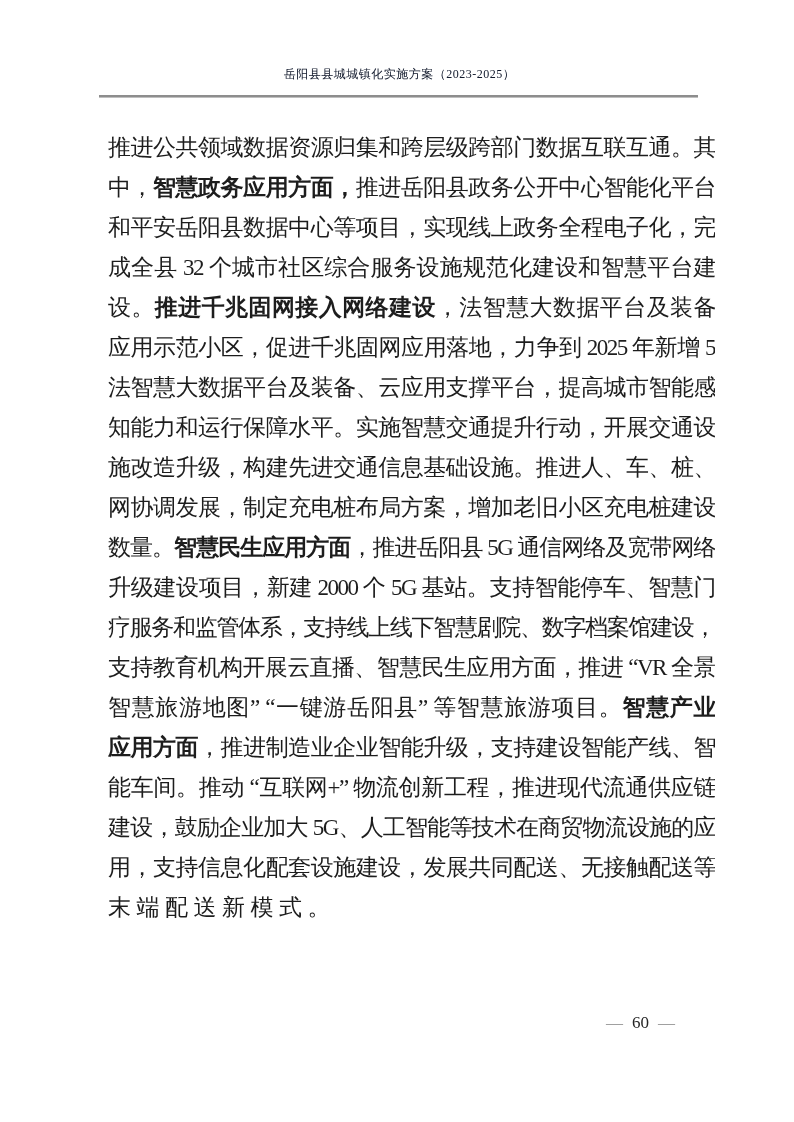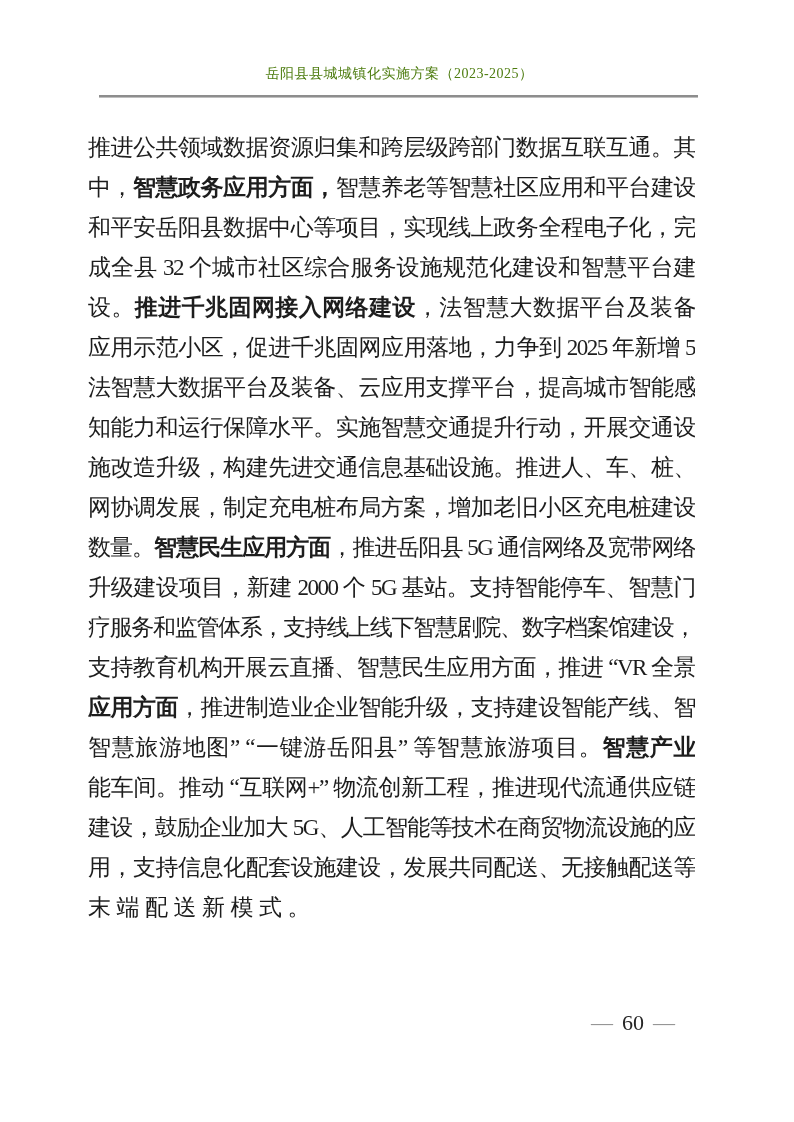--- a/index.html
+++ b/index.html
@@ -16,38 +16,38 @@
     font-family: "Liberation Serif", "DejaVu Serif", serif;
     color: #1d1d1d;
     overflow: hidden;
   }
   .header-title {
     position: absolute;
     top: 64px;
     left: 96px;
     width: 607px;
     text-align: center;
-    font-size: 14px;
+    font-size: 12px;
     line-height: 20px;
-    color: #4d7c0f;
+    color: #0f172a;
     letter-spacing: 0.5px;
   }
   .header-rule {
     position: absolute;
     top: 95px;
     left: 99px;
     width: 599px;
     height: 2px;
     background: #8d8d8d;
     border-bottom: 1px solid #bfbfbf;
   }
   .body-paragraph {
     position: absolute;
     top: 128px;
-    left: 88px;
+    left: 108px;
     width: 607px;
   }
   .line {
     height: 40px;
     line-height: 40px;
     font-size: 23px;
     letter-spacing: -1.5px;
     text-align: justify;
     text-align-last: justify;
     text-justify: inter-character;
@@ -61,21 +61,21 @@
     letter-spacing: 5.5px;
   }
   .seg-bold {
     font-weight: bold;
     margin-top: 24px;
   }
   .footer {
     position: absolute;
     top: 1011px;
     right: 119px;
-    font-size: 22px;
+    font-size: 17px;
     line-height: 24px;
     white-space: nowrap;
   }
   .footer .dash {
     color: #909090;
     letter-spacing: 0;
   }
   .footer .pagenum {
     color: #262626;
     margin: 0 9px;
@@ -85,35 +85,35 @@
 <body>
 
 <div class="page">
 
   <div class="header-title">岳阳县县城城镇化实施方案（2023-2025）</div>
 
   <div class="header-rule"></div>
 
   <div class="body-paragraph">
       <div class="line"><span class="seg-normal">推进公共领域数据资源归集和跨层级跨部门数据互联互通。其</span></div>
-      <div class="line"><span class="seg-normal">中，</span><span class="seg-bold">智慧政务应用方面，</span><span class="seg-normal">智慧养老等智慧社区应用和平台建设</span></div>
+      <div class="line"><span class="seg-normal">中，</span><span class="seg-bold">智慧政务应用方面，</span><span class="seg-normal">推进岳阳县政务公开中心智能化平台</span></div>
       <div class="line"><span class="seg-normal">和平安岳阳县数据中心等项目，实现线上政务全程电子化，完</span></div>
       <div class="line"><span class="seg-normal">成全县 32 个城市社区综合服务设施规范化建设和智慧平台建</span></div>
       <div class="line"><span class="seg-normal">设。</span><span class="seg-bold">推进千兆固网接入网络建设</span><span class="seg-normal">，法智慧大数据平台及装备</span></div>
       <div class="line"><span class="seg-normal">应用示范小区，促进千兆固网应用落地，力争到 2025 年新增 5</span></div>
       <div class="line"><span class="seg-normal">法智慧大数据平台及装备、云应用支撑平台，提高城市智能感</span></div>
       <div class="line"><span class="seg-normal">知能力和运行保障水平。实施智慧交通提升行动，开展交通设</span></div>
       <div class="line"><span class="seg-normal">施改造升级，构建先进交通信息基础设施。推进人、车、桩、</span></div>
       <div class="line"><span class="seg-normal">网协调发展，制定充电桩布局方案，增加老旧小区充电桩建设</span></div>
       <div class="line"><span class="seg-normal">数量。</span><span class="seg-bold">智慧民生应用方面</span><span class="seg-normal">，推进岳阳县 5G 通信网络及宽带网络</span></div>
       <div class="line"><span class="seg-normal">升级建设项目，新建 2000 个 5G 基站。支持智能停车、智慧门</span></div>
       <div class="line"><span class="seg-normal">疗服务和监管体系，支持线上线下智慧剧院、数字档案馆建设，</span></div>
       <div class="line"><span class="seg-normal">支持教育机构开展云直播、智慧民生应用方面，推进 “VR 全景</span></div>
+      <div class="line"><span class="seg-normal">智慧旅游地图” “一键游岳阳县” 等智慧旅游项目。</span><span class="seg-bold">智慧产业</span></div>
       <div class="line"><span class="seg-bold">应用方面</span><span class="seg-normal">，推进制造业企业智能升级，支持建设智能产线、智</span></div>
-      <div class="line"><span class="seg-normal">智慧旅游地图” “一键游岳阳县” 等智慧旅游项目。</span><span class="seg-bold">智慧产业</span></div>
       <div class="line"><span class="seg-normal">能车间。推动 “互联网+” 物流创新工程，推进现代流通供应链</span></div>
       <div class="line"><span class="seg-normal">建设，鼓励企业加大 5G、人工智能等技术在商贸物流设施的应</span></div>
       <div class="line"><span class="seg-normal">用，支持信息化配套设施建设，发展共同配送、无接触配送等</span></div>
       <div class="line last"><span class="seg-normal">末端配送新模式。</span></div>
     </div>
 
   <div class="footer">
     <span class="dash">—</span><span class="pagenum">60</span><span class="dash">—</span>
   </div>
 

